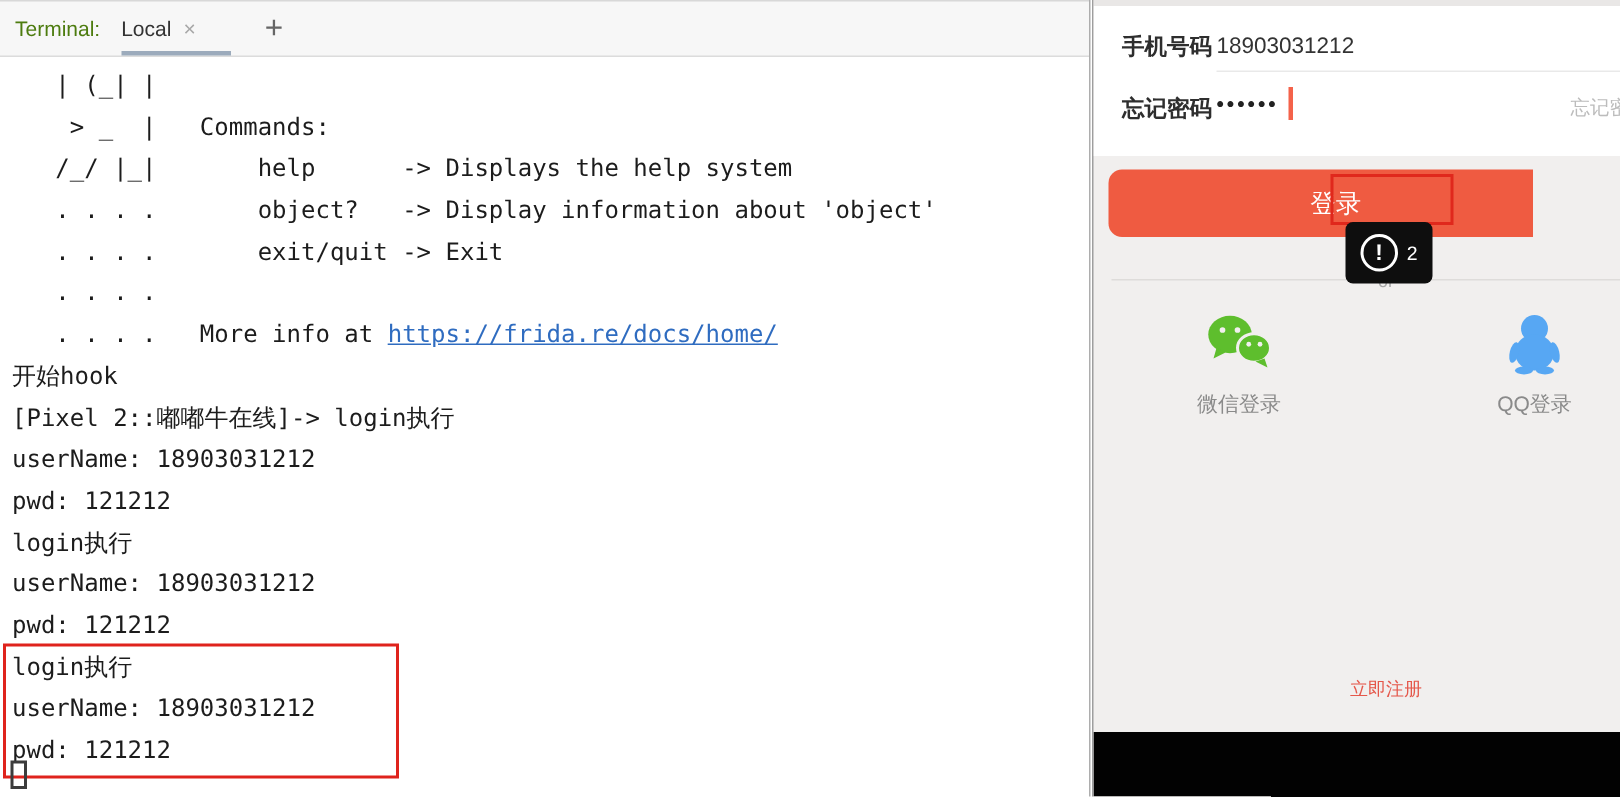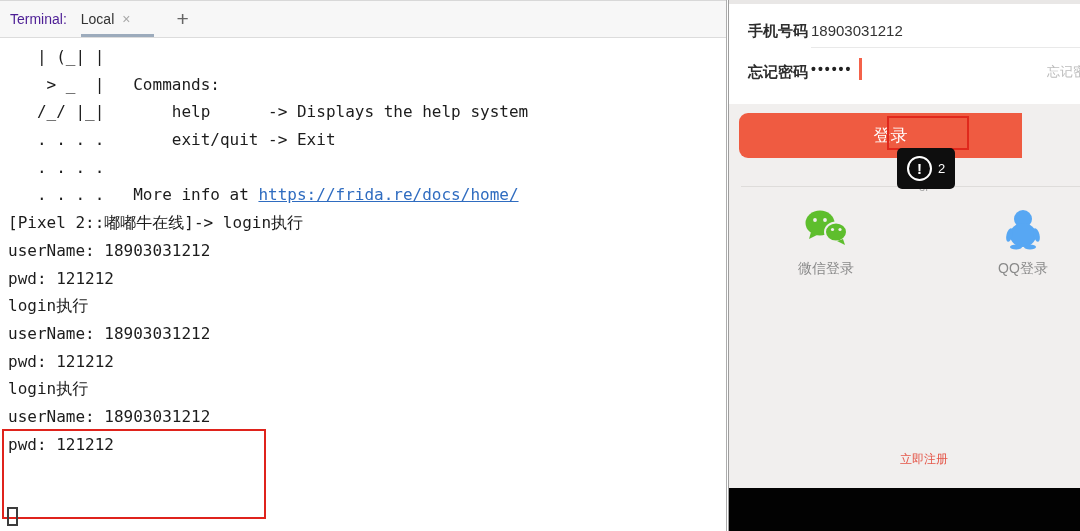--- a/index.html
+++ b/index.html
@@ -6,21 +6,21 @@
   body { width:1080px; height:531px; overflow:hidden; background:#fff;
          font-family:"Liberation Sans", sans-serif; }
   .screen { position:relative; width:1080px; height:531px; background:#fff; }
 
   
   .terminal-panel { position:absolute; left:0; top:0; width:727px; height:531px;
     background:#fff; border-right:1px solid #adadad; overflow:hidden; }
   .tabbar { position:absolute; left:0; top:0; width:100%; height:38px;
     background:#f7f7f7; border-top:1px solid #d8d8d8; border-bottom:1px solid #dcdcdc;
     display:flex; align-items:center; }
-  .term-label { margin-left:10px; font-size:14px; color:#4c1d95; }
+  .term-label { margin-left:10px; font-size:14px; color:#4d7c0f; }
   .tab { position:relative; display:flex; align-items:center; height:100%;
     margin-left:14px; padding:0 24px 0 0; cursor:pointer; }
   .tab-title { font-size:14px; color:#333; }
   .tab-close { margin-left:8px; font-size:14px; color:#a8a8a8; }
   .tab::after { content:""; position:absolute; left:0; right:0; bottom:0;
     height:3px; background:#9cabbc; }
   .add-tab { margin-left:22px; font-size:21px; color:#666; line-height:20px; cursor:pointer; }
 
   .term-body { position:absolute; left:0; top:38px; right:0; bottom:0;
     padding:5px 0 0 8px; }
@@ -87,23 +87,25 @@
         <span class="tab-title">Local</span>
         <span class="tab-close">×</span>
       </div>
       <span class="add-tab">+</span>
     </div>
 
     <div class="term-body">
       <div class="tl">   | (_| |</div>
       <div class="tl">    &gt; _  |   Commands:</div>
       <div class="tl">   /_/ |_|       help      -&gt; Displays the help system</div>
+      <div class="tl">   . . . .       object?   -&gt; Display information about 'object'</div>
       <div class="tl">   . . . .       exit/quit -&gt; Exit</div>
       <div class="tl">   . . . .</div>
       <div class="tl"><span>   . . . .   More info at </span><a>https://frida.re/docs/home/</a></div>
+      <div class="tl">开始hook</div>
       <div class="tl">[Pixel 2::嘟嘟牛在线]-&gt; login执行</div>
       <div class="tl">userName: 18903031212</div>
       <div class="tl">pwd: 121212</div>
       <div class="tl">login执行</div>
       <div class="tl">userName: 18903031212</div>
       <div class="tl">pwd: 121212</div>
       <div class="tl">login执行</div>
       <div class="tl">userName: 18903031212</div>
       <div class="tl">pwd: 121212</div>
     </div>

